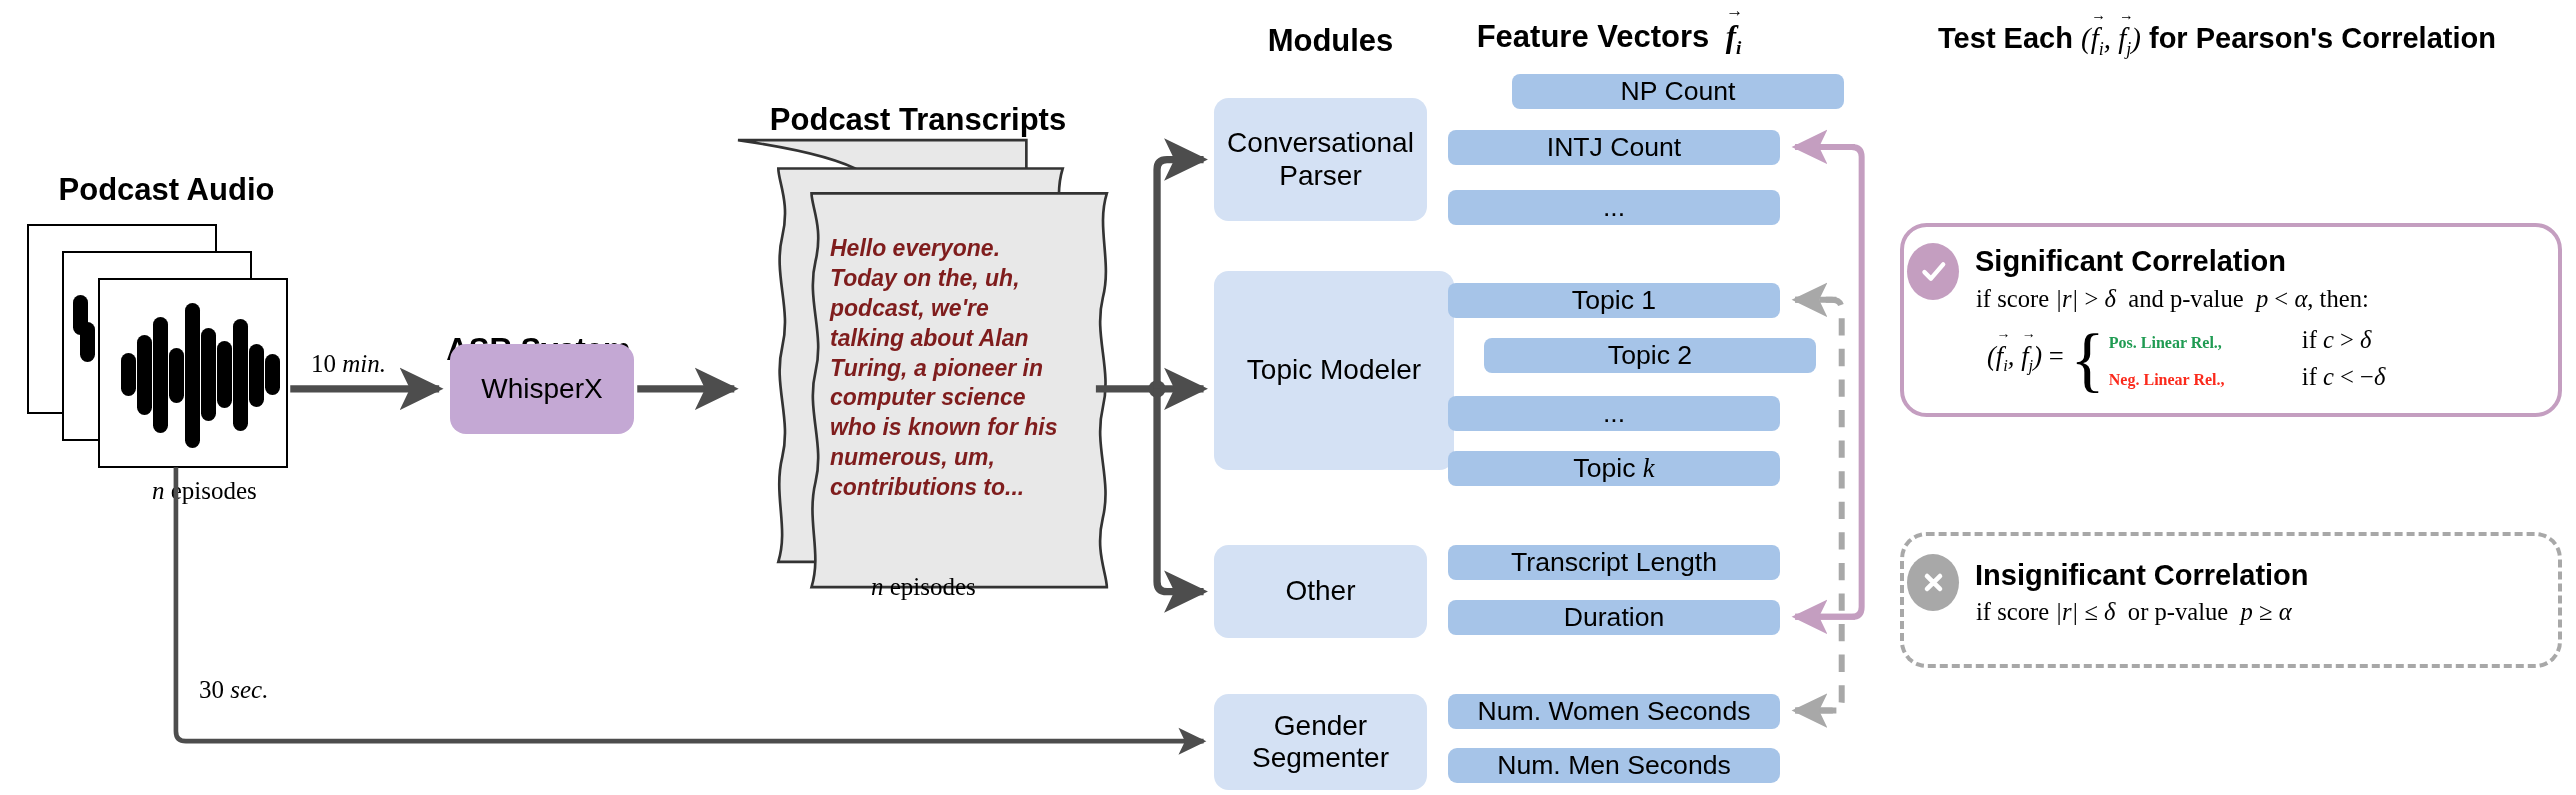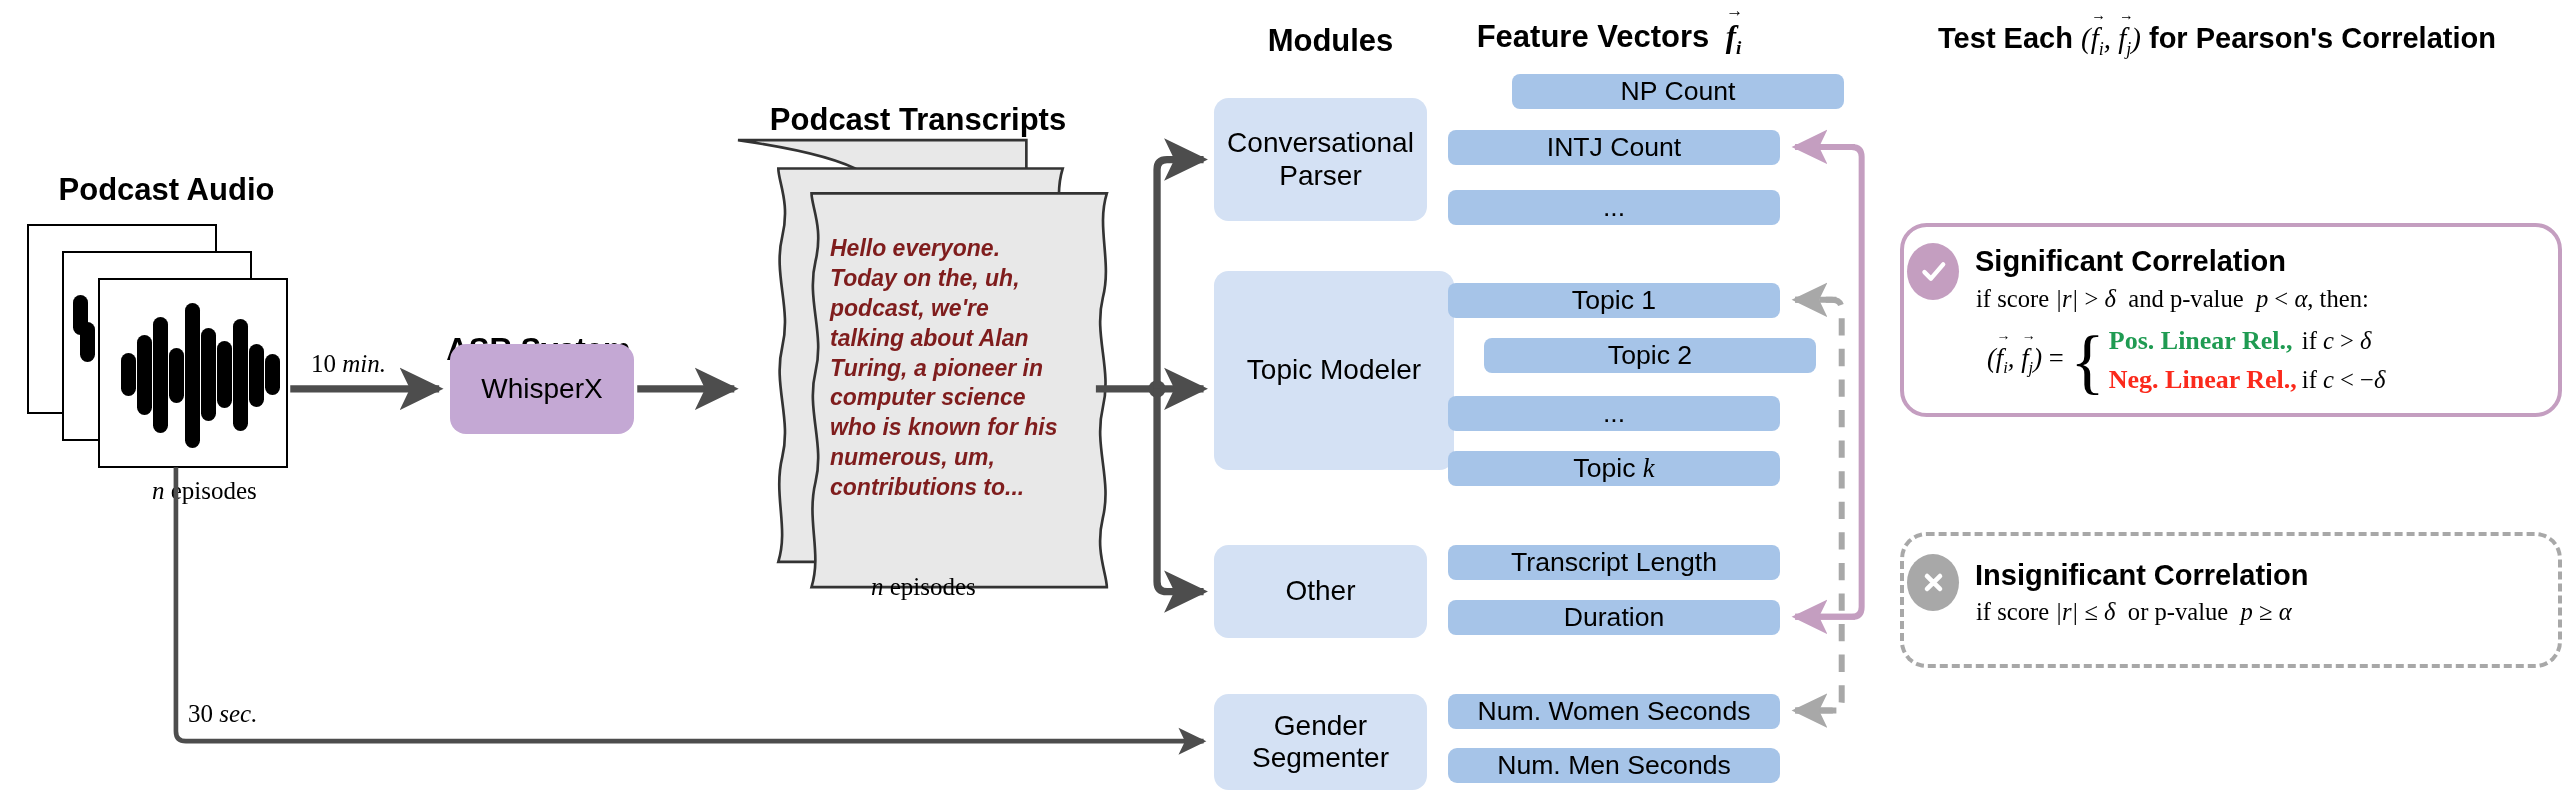--- a/index.html
+++ b/index.html
@@ -81,21 +81,21 @@
   .pos{color:#1f9b52;font-family:"Liberation Serif",serif;font-weight:bold;}
   .neg{color:#fb2a1c;font-family:"Liberation Serif",serif;font-weight:bold;}
 
   .cases{position:absolute;display:flex;align-items:center;font-size:25px;}
   .brace{
     font-family:"Liberation Serif",serif;font-size:72px;line-height:0.78;
     margin:0 4px 0 6.6px;font-weight:300;
   }
   .case-rows{display:flex;flex-direction:column;gap:9.3px;}
   .case-row{display:flex;align-items:baseline;white-space:nowrap;}
-  .case-lbl{width:193px;font-size:26px;}
+  .case-lbl{width:193px;font-size:16px;}
   .case-cond{font-family:"Liberation Serif",serif;font-size:24.6px;}
 
   .lbl{position:absolute;font-family:"Liberation Serif",serif;font-size:25px;white-space:nowrap;}
   svg.ov{position:absolute;left:0;top:0;pointer-events:none;}
   sub{font-size:.62em;}
 </style>
 </head>
 <body>
 
 <div class="abs hdr" style="left:40px;top:172px;width:253px;font-size:31px;">Podcast Audio</div>
@@ -121,21 +121,21 @@
 <div class="lbl" style="left:152px;top:477px;">
   <span class="mi">n</span>&nbsp;<span class="mr">episodes</span>
 </div>
 
 <div class="abs hdr" style="left:439px;top:332px;width:199px;font-size:31px;">ASR System</div>
 <div class="whisper" style="left:450px;top:344px;width:184px;height:90px;">WhisperX</div>
 
 <div class="lbl ital" style="left:311px;top:350px;font-style:normal;">
   <span class="mr">10</span> <span class="mi">min.</span>
 </div>
-<div class="lbl" style="left:188px;top:676px;margin-top:24px;">
+<div class="lbl" style="left:199px;top:676px;">
   <span class="mr">30</span> <span class="mi">sec.</span>
 </div>
 
 <div class="abs hdr" style="left:725px;top:102px;width:386px;font-size:31px;">Podcast Transcripts</div>
 
 <div class="sheet" style="left:734px;top:136px;">
   <svg width="299" height="419" viewBox="0 0 450 630">
     <path d="M6 6 H440 V600 H230 C215 560 240 520 228 470 C214 412 244 360 230 300 C216 240 244 190 230 130 C218 76 240 40 6 6 Z" transform="rotate(0)" fill="#e8e8e8" stroke="#333" stroke-width="4"></path>
   </svg>
 </div>

